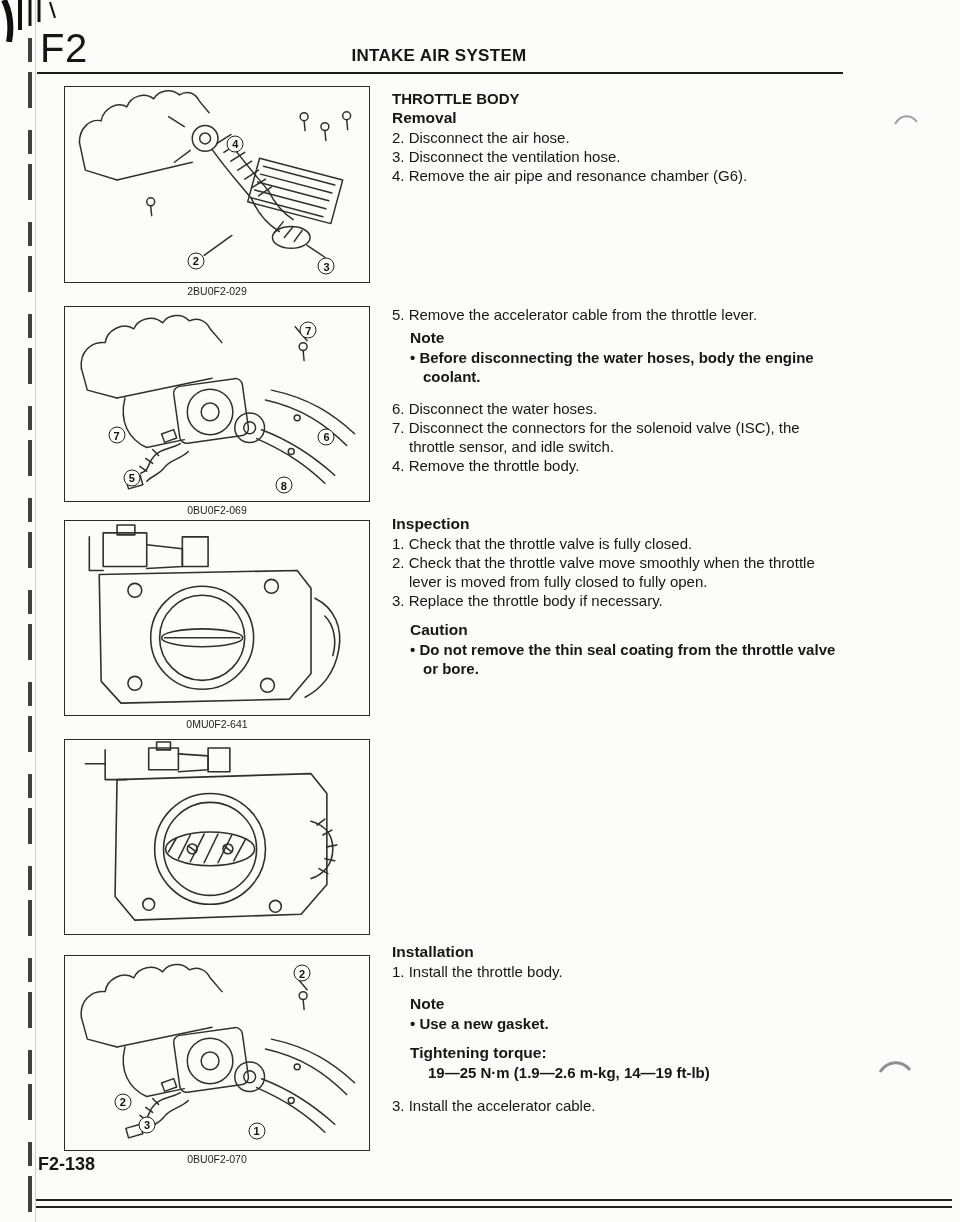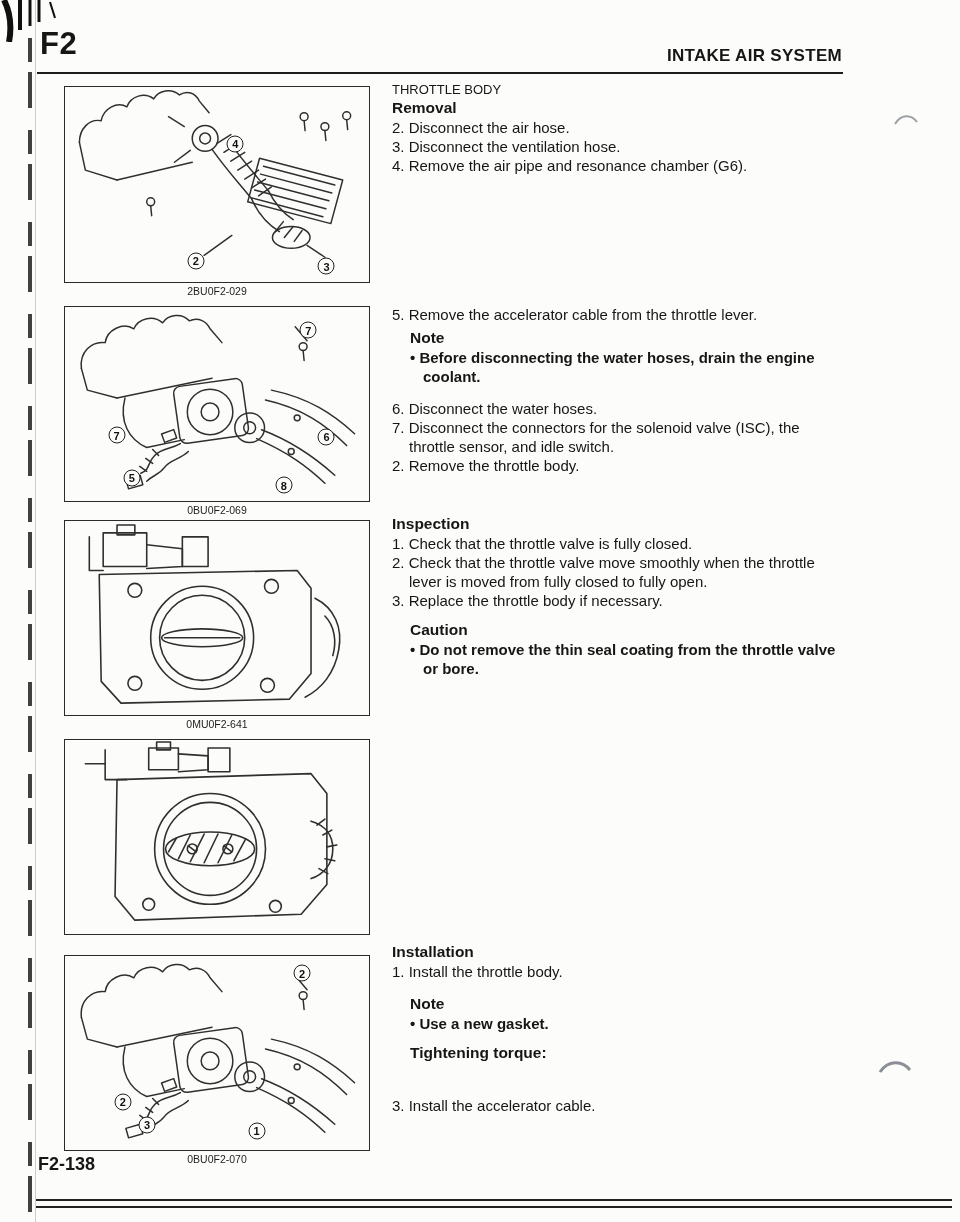--- a/index.html
+++ b/index.html
@@ -15,40 +15,40 @@
   .binding-stripe {
     position:absolute; left:28px; top:38px; bottom:0; width:4px; opacity:.82;
     background:repeating-linear-gradient(180deg,
       #171717 0 24px, transparent 24px 34px,
       #171717 34px 70px, transparent 70px 92px);
   }
   .binding-crease { position:absolute; left:35px; top:0; bottom:0; width:1px; background:rgba(40,40,40,.22); }
   .speckle { position:absolute; }
 
   
-  .section-code { position:absolute; left:40px; top:26px; font-size:31px; font-weight:bold; letter-spacing:.5px; }
-  .header-title { position:absolute; left:36px; top:46px; width:806px; text-align:right; font-size:17px; font-weight:bold; letter-spacing:.3px; }
+  .section-code { position:absolute; left:40px; top:26px; font-size:40px; font-weight:normal; letter-spacing:.5px; }
+  .header-title { position:absolute; left:36px; top:46px; width:806px; text-align:center; font-size:17px; font-weight:bold; letter-spacing:.3px; }
   .header-rule { position:absolute; left:37px; top:72px; width:806px; height:2.4px; background:#1c1c1c; }
 
   
   .fig { position:absolute; left:64px; width:306px; }
   .fig-box { position:relative; width:306px; border:1.6px solid #2a2a2a; background:#fcfcfa; }
   .fig-box svg { display:block; width:100%; height:100%; }
   .fig-code { text-align:center; font-size:10.5px; margin-top:2px; color:#1d1d1d; }
   .callout {
     position:absolute; width:17px; height:17px; border:1.5px solid #222; border-radius:50%;
     background:#fcfcfa; font-size:11px; font-weight:600; color:#111;
     display:flex; align-items:center; justify-content:center;
     transform:translate(-50%,-50%);
   }
 
   
   .tblock { position:absolute; left:392px; width:452px; }
   .tblock.indent { left:410px; width:434px; }
-  .h1 { font-size:13px; font-weight:normal; margin-bottom:2px; }
+  .h1 { font-size:15px; font-weight:bold; margin-bottom:2px;margin-top:8px; }
   .h2 { font-size:15.5px; font-weight:bold; margin-bottom:1px; }
   .step { font-size:15px; line-height:19px; padding-left:17px; text-indent:-17px; }
   .hang13 { padding-left:13px; text-indent:-13px; }
   .bold { font-weight:bold; }
   .torque-value { font-size:15px; line-height:19px; font-weight:bold; padding-left:18px; }
 
   
   .page-number { position:absolute; left:38px; top:1154px; font-size:18px; font-weight:bold; }
   .bottom-rule { position:absolute; left:36px; width:916px; height:2px; background:#222; }
   .watermark {
@@ -256,27 +256,27 @@
     <p class="step">3. Disconnect the ventilation hose.</p>
     <p class="step">4. Remove the air pipe and resonance chamber (G6).</p>
   </section>
 
   <section class="tblock" style="top:305px">
     <p class="step">5. Remove the accelerator cable from the throttle lever.</p>
   </section>
 
   <section class="tblock indent" style="top:329px">
     <h3 class="h2">Note</h3>
-    <p class="step bold hang13">• Before disconnecting the water hoses, drain the engine coolant.</p>
+    <p class="step bold hang13">• Before disconnecting the water hoses, body the engine coolant.</p>
   </section>
 
   <section class="tblock" style="top:399px">
     <p class="step">6. Disconnect the water hoses.</p>
     <p class="step">7. Disconnect the connectors for the solenoid valve (ISC), the throttle sensor, and idle switch.</p>
-    <p class="step">2. Remove the throttle body.</p>
+    <p class="step">4. Remove the throttle body.</p>
   </section>
 
   <section class="tblock" style="top:515px">
     <h3 class="h2">Inspection</h3>
     <p class="step">1. Check that the throttle valve is fully closed.</p>
     <p class="step">2. Check that the throttle valve move smoothly when the throttle lever is moved from fully closed to fully open.</p>
     <p class="step">3. Replace the throttle body if necessary.</p>
   </section>
 
   <section class="tblock indent" style="top:621px">
@@ -289,20 +289,21 @@
     <p class="step">1. Install the throttle body.</p>
   </section>
 
   <section class="tblock indent" style="top:995px">
     <h3 class="h2">Note</h3>
     <p class="step bold hang13">• Use a new gasket.</p>
   </section>
 
   <section class="tblock indent" style="top:1044px">
     <h3 class="h2">Tightening torque:</h3>
+    <p class="torque-value">19—25 N·m (1.9—2.6 m-kg, 14—19 ft-lb)</p>
   </section>
 
   <section class="tblock" style="top:1096px">
     <p class="step">3. Install the accelerator cable.</p>
   </section>
 
   <div class="page-number">F2-138</div>
   <div class="bottom-rule" style="top:1199px"></div>
   <div class="bottom-rule" style="top:1206px"></div>
 

